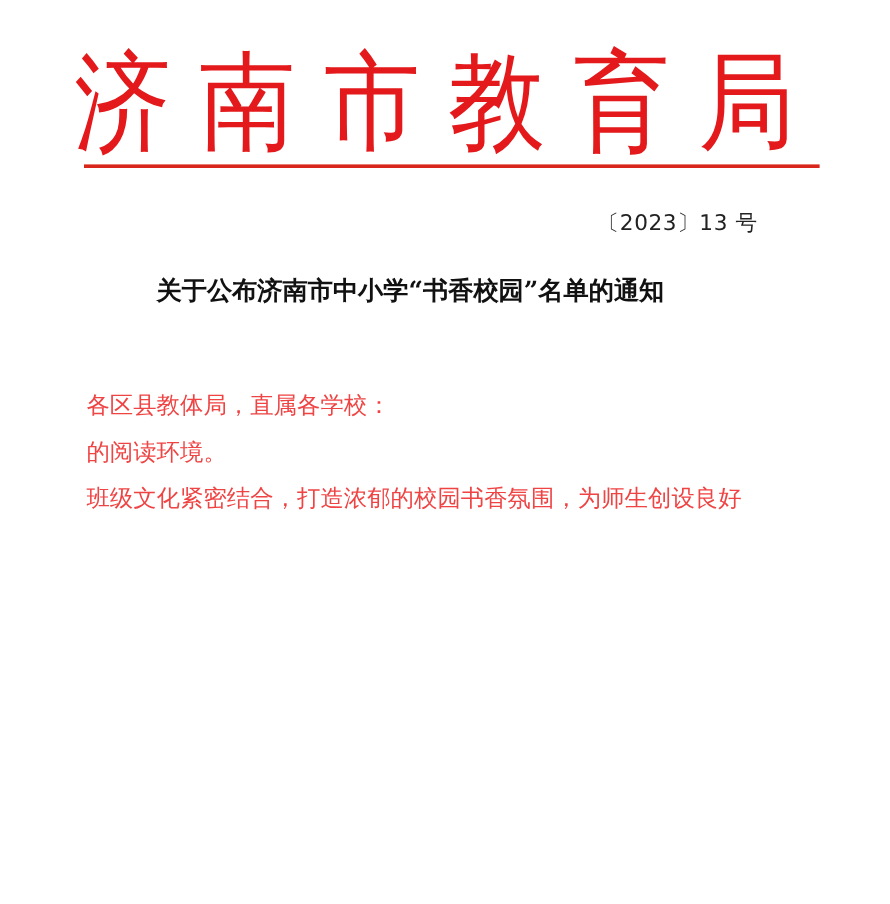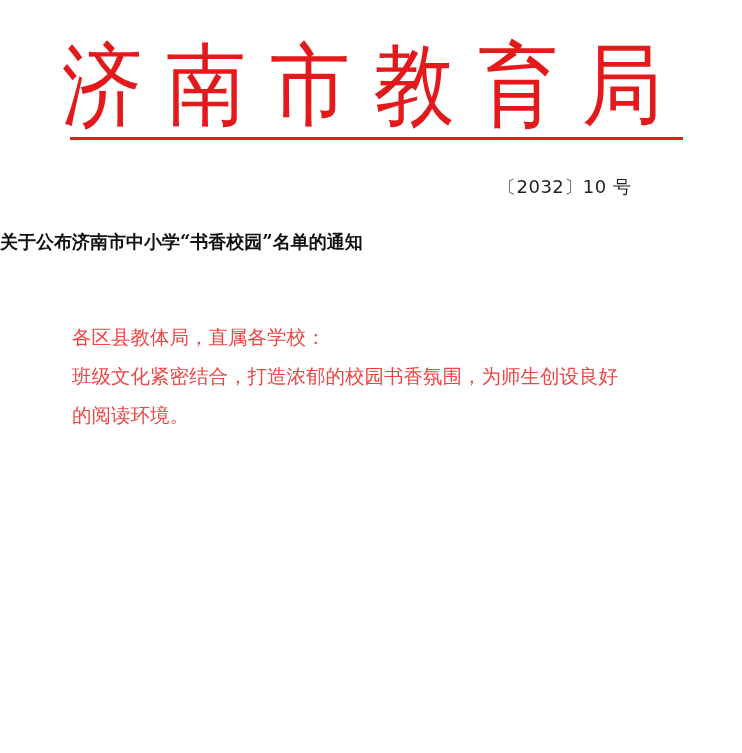--- a/index.html
+++ b/index.html
@@ -6,22 +6,22 @@
   body { width:742px; height:753px; position:relative; overflow:hidden;
          font-family:"DejaVu Serif","Liberation Serif",serif; color:#1a1a1a; }
   .masthead { position:absolute; left:62px; top:38px; width:600px; height:96px;
               display:flex; justify-content:space-between; align-items:center; }
   .masthead span { font-family:"DejaVu Serif","Liberation Serif",serif;
                    font-size:80px; line-height:96px; color:#e3191b; font-weight:normal;
                    transform:scaleY(1.12); display:inline-block; }
   .red-rule { position:absolute; left:70px; top:137px; width:613px; height:3px; background:#d9261c; }
   .doc-no { position:absolute; left:498px; top:174px; font-size:18px; line-height:26px;
             font-family:"DejaVu Sans","Liberation Sans",sans-serif; color:#222; letter-spacing:0.5px; }
-  .doc-title { position:absolute; left:0; width:684px; top:222px; text-align:left;
-               font-size:18px; line-height:40px; font-weight:bold; color:#111;
+  .doc-title { position:absolute; left:0; width:684px; top:222px; text-align:center;
+               font-size:21px; line-height:40px; font-weight:bold; color:#111;
                font-family:"DejaVu Serif","Liberation Serif",serif; letter-spacing:0px; }
   .body-text { position:absolute; left:72px; width:612px; top:318px;
                font-family:"DejaVu Sans","Liberation Sans",sans-serif;
                font-size:19.5px; line-height:39px; color:#ef4444; }
   .line { white-space:nowrap; height:39px; }
   .indent { padding-left:40px; }
   .attach { margin-top:0px; }
 </style>
 </head>
 <body>
@@ -29,26 +29,26 @@
 <div class="masthead">
   <span>济</span>
   <span>南</span>
   <span>市</span>
   <span>教</span>
   <span>育</span>
   <span>局</span>
 </div>
 <div class="red-rule"></div>
 
-<div class="doc-no">〔2032〕10 号</div>
+<div class="doc-no">〔2023〕13 号</div>
 
 <div class="doc-title">关于公布济南市中小学“书香校园”名单的通知</div>
 
 <div class="body-text">
   <div class="line">各区县教体局，直属各学校：</div>
 
 
   <div>
+    <div class="line">的阅读环境。</div>
     <div class="line">班级文化紧密结合，打造浓郁的校园书香氛围，为师生创设良好</div>
-    <div class="line">的阅读环境。</div>
   </div>
 
 </div>
 
 </body></html>

